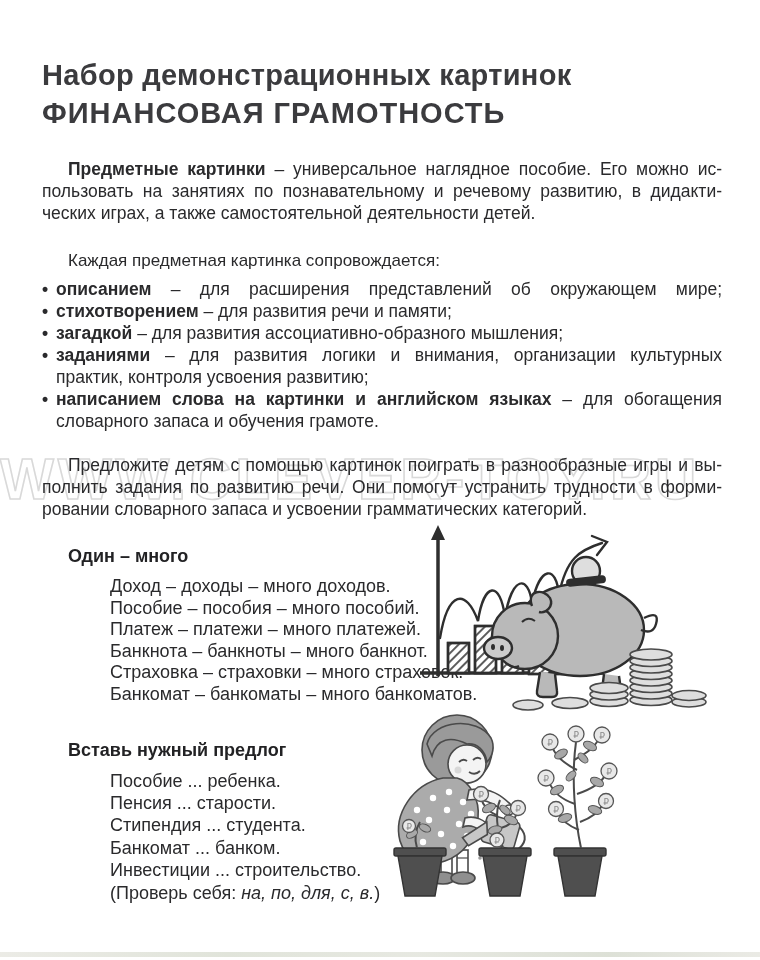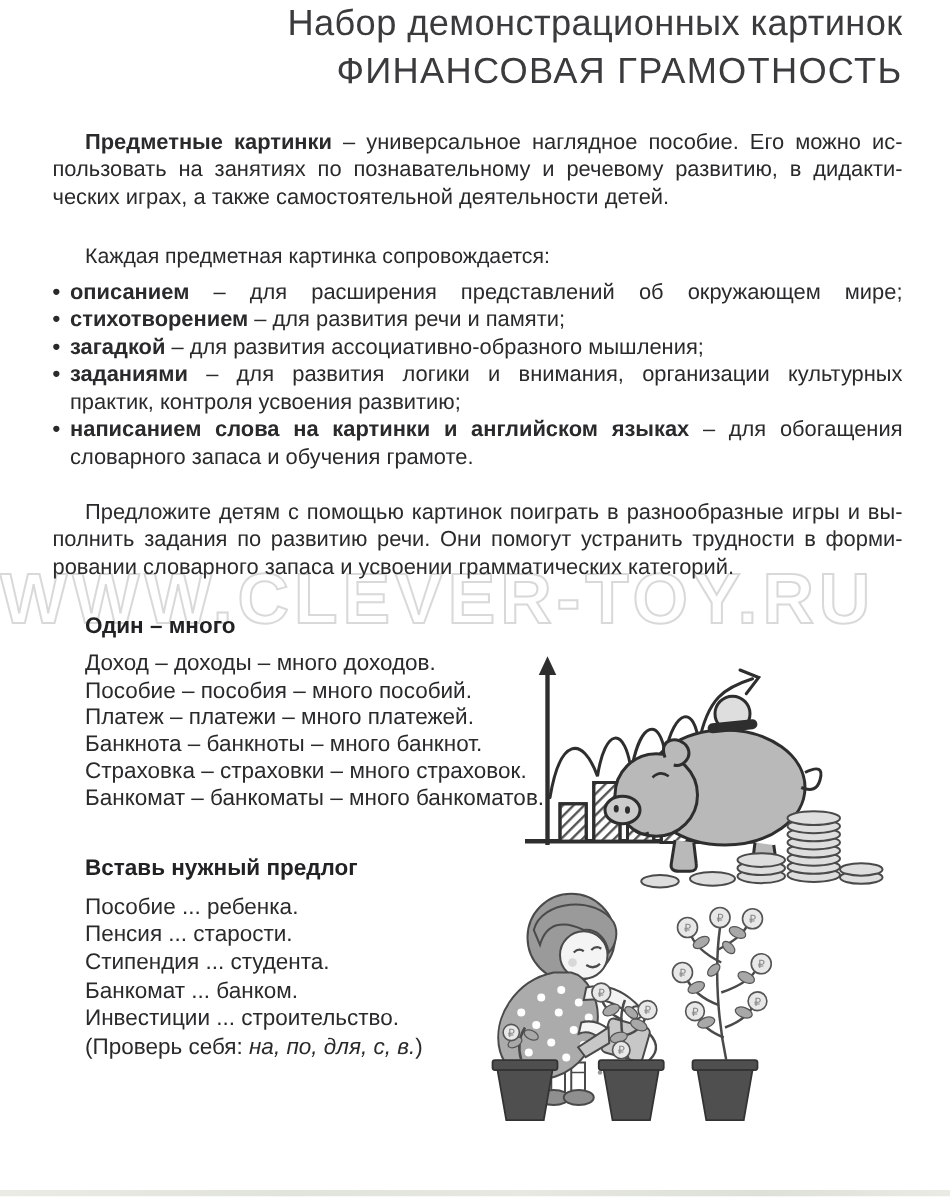--- a/index.html
+++ b/index.html
@@ -7,22 +7,23 @@
   .page{
     position:relative;
     width:760px;height:960px;
     background:#ffffff;
     overflow:hidden;
     font-family:"Liberation Sans","DejaVu Sans",sans-serif;
     color:#2a2a2c;
   }
   .content{position:relative;z-index:1;margin:0 38px 0 42px;}
   .title{
-    text-align:right;
-    font-weight:normal;
+    padding-top:56px;
+    text-align:left;
+    font-weight:bold;
     font-size:29px;
     line-height:38px;
     color:#3b3b3e;
     letter-spacing:.3px;
   }
   .title .caps{letter-spacing:1px;}
   .para{font-size:17.5px;line-height:22px;}
   .line{display:block;}
   .jline{text-align:justify;text-align-last:justify;}
   .indent{text-indent:26px;}
@@ -31,21 +32,21 @@
   .bullets{margin-top:6px;}
   .bullet{display:flex;}
   .marker{width:14px;flex:0 0 14px;font-weight:bold;}
   .btext{flex:1;min-width:0;}
   .invite{margin-top:22px;}
   .exercise{margin-top:24px;padding-left:26px;}
   .exercise h3{
     margin:0 0 8px 0;
     font-size:18px;line-height:24px;font-weight:bold;color:#222224;
   }
-  .exercise .list{font-size:18px;line-height:21.6px;}
+  .exercise .list{font-size:18px;line-height:21.6px;margin-left:42px;}
   .exercise.prep{margin-top:32px;}
   .exercise.prep .list{line-height:22.4px;}
   .check i{font-style:italic;}
   .watermark{
     position:absolute;z-index:0;
     top:446px;left:0;width:616px;
     text-align:right;
     font-weight:800;
     font-size:57px;
     letter-spacing:4px;

